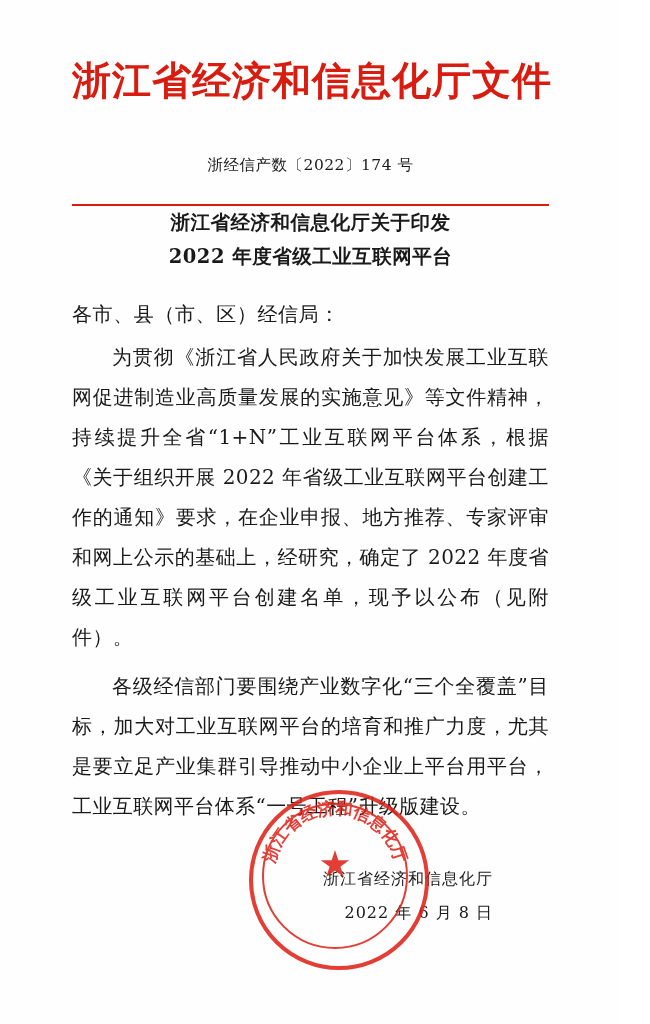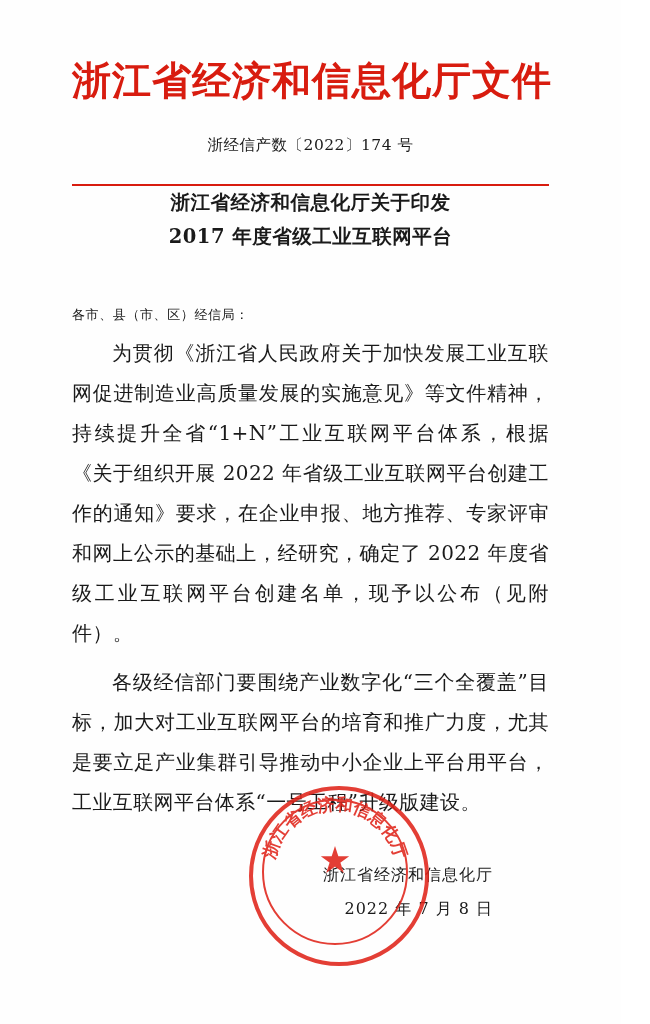--- a/index.html
+++ b/index.html
@@ -34,21 +34,21 @@
     color: #d81c0f;
     font-family: "DejaVu Serif", "Liberation Serif", serif;
     font-weight: 700;
     font-size: 39px;
     letter-spacing: 1px;
     line-height: 1.15;
     white-space: nowrap;
   }
 
   .doc-number {
-    margin-top: 32px;
+    margin-top: 52px;
     text-align: center;
     font-size: 15.5px;
     color: #1a1a1a;
     letter-spacing: 0.5px;
   }
 
   .red-rule {
     margin: 28px 0 0 0;
     height: 2px;
     background: #d81c0f;
@@ -60,22 +60,22 @@
     text-align: center;
     font-weight: 700;
     font-size: 19.5px;
     line-height: 1.75;
     letter-spacing: 0.5px;
   }
   .doc-title div { white-space: nowrap; }
 
   
   .salutation {
-    margin-top: 52px;
-    font-size: 13px;
+    margin-top: 27px;
+    font-size: 20px;
     letter-spacing: 0.6px;
   }
 
   .para {
     margin-top: 9px;
     font-size: 20px;
     line-height: 2.0;
     text-align: justify;
     text-justify: inter-ideograph;
     text-indent: 2em;
@@ -134,21 +134,21 @@
   <div class="masthead">
     <div class="masthead-title">浙江省经济和信息化厅文件</div>
   </div>
 
   <div class="doc-number">浙经信产数〔2022〕174 号</div>
 
   <div class="red-rule"></div>
 
   <div class="doc-title">
     <div>浙江省经济和信息化厅关于印发</div>
-    <div>2017 年度省级工业互联网平台</div>
+    <div>2022 年度省级工业互联网平台</div>
   </div>
 
   <div class="salutation">各市、县（市、区）经信局：</div>
 
   <div class="para">为贯彻《浙江省人民政府关于加快发展工业互联网促进制造业高质量发展的实施意见》等文件精神，持续提升全省“1+N”工业互联网平台体系，根据《关于组织开展 2022 年省级工业互联网平台创建工作的通知》要求，在企业申报、地方推荐、专家评审和网上公示的基础上，经研究，确定了 2022 年度省级工业互联网平台创建名单，现予以公布（见附件）。</div>
 
   <div class="para">各级经信部门要围绕产业数字化“三个全覆盖”目标，加大对工业互联网平台的培育和推广力度，尤其是要立足产业集群引导推动中小企业上平台用平台，工业互联网平台体系“一号工程”升级版建设。</div>
 
 
   <div class="sign-block">
@@ -161,16 +161,16 @@
         </defs>
         <circle cx="82" cy="82" r="72" fill="none" stroke="#e0241a" stroke-width="2"></circle>
         <text class="seal-text">
           <textPath href="#sealArcTop" startOffset="50%" text-anchor="middle">浙江省经济和信息化厅</textPath>
         </text>
         <polygon points="82,56 90.8,83.1 67.8,66.3 96.2,66.3 73.2,83.1" fill="#e0241a"></polygon>
       </svg>
     </div>
 
     <div class="sign-line">浙江省经济和信息化厅</div>
-    <div class="sign-line">2022 年 7 月 8 日</div>
+    <div class="sign-line">2022 年 6 月 8 日</div>
   </div>
 
 </div>
 
 </body></html>

